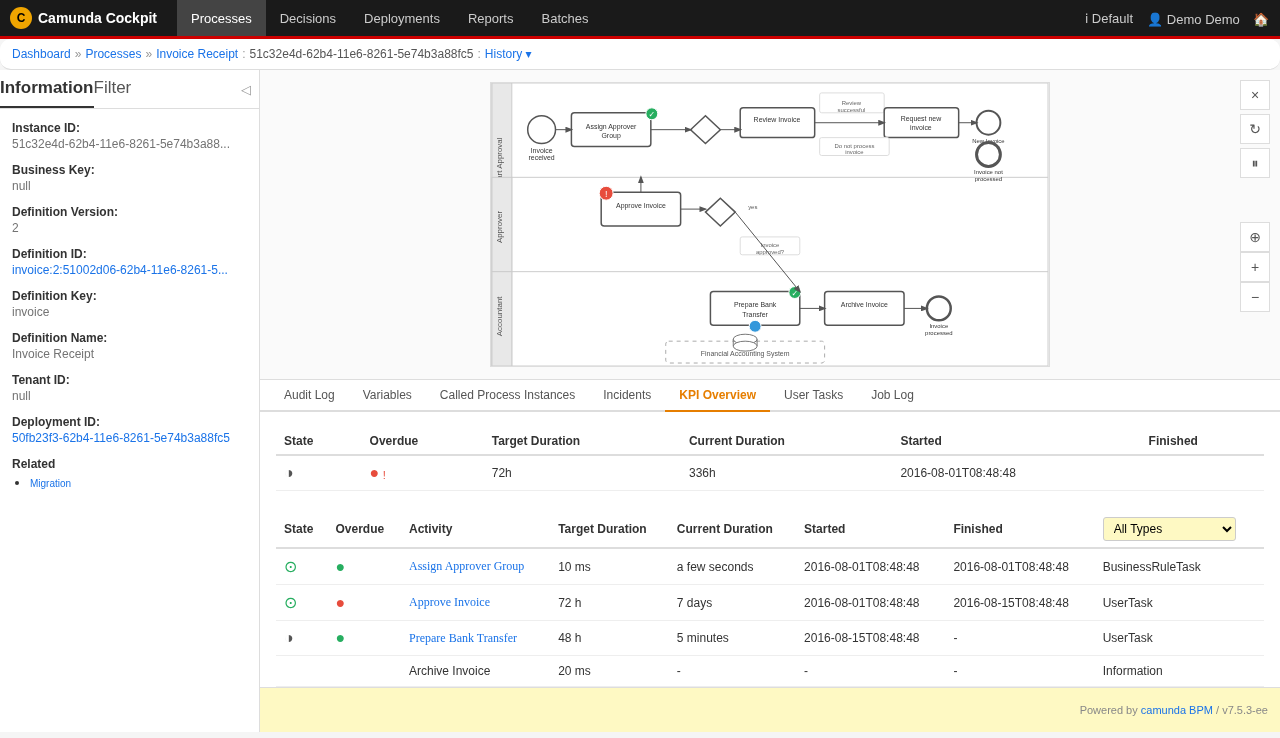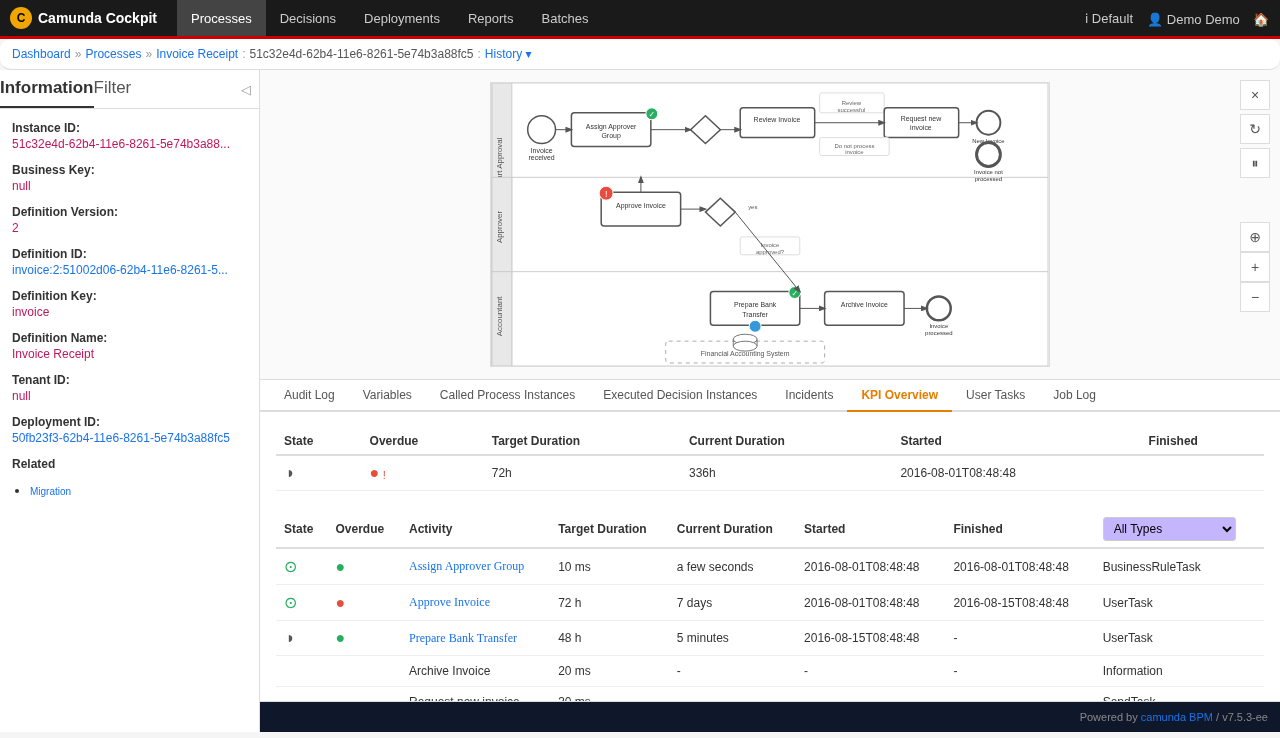--- a/index.html
+++ b/index.html
@@ -132,30 +132,30 @@
       margin-bottom: 12px;
     }
     .sidebar-field .label {
       font-weight: bold;
       font-size: 12px;
       color: #333;
       margin-bottom: 2px;
     }
     .sidebar-field .value {
       font-size: 12px;
-      color: #be185d;
+      color: #737373;
       word-break: break-all;
     }
     .sidebar-field .value.link { color: #1a73e8; cursor: pointer; }
 
     .related-section .label {
       font-weight: bold;
       font-size: 12px;
       color: #333;
-      margin-bottom: 12px;
+      margin-bottom: 4px;
     }
     .related-section ul {
       list-style: disc;
       padding-left: 18px;
     }
     .related-section ul li a {
       color: #1a73e8;
       text-decoration: none;
       font-size: 10px;
     }
@@ -281,28 +281,28 @@
     .select-all-types {
       display: flex;
       align-items: center;
       gap: 6px;
     }
     .select-box {
       padding: 3px 6px;
       border: 1px solid #ccc;
       border-radius: 3px;
       font-size: 12px;
-      background: #c4b5fd;
+      background: #fef9c3;
     }
 
     
     .footer {
-      background: #0f172a;
+      background: #fef9c3;
       border-top: 1px solid #ddd;
-      padding: 9px 12px;
+      padding: 16px 12px;
       font-size: 11px;
       color: #888;
       text-align: right;
     }
     .footer a { color: #1a73e8; text-decoration: none; }
 
     
     .bpmn-svg {
       width: 100%;
       height: 100%;
@@ -515,21 +515,20 @@
           <div class="bpmn-btn">+</div>
           <div class="bpmn-btn">−</div>
         </div>
       </div>
     </div>
 
     <div class="diagram-tabs">
       <div class="diagram-tab">Audit Log</div>
       <div class="diagram-tab">Variables</div>
       <div class="diagram-tab">Called Process Instances</div>
-      <div class="diagram-tab">Executed Decision Instances</div>
       <div class="diagram-tab">Incidents</div>
       <div class="diagram-tab active">KPI Overview</div>
       <div class="diagram-tab">User Tasks</div>
       <div class="diagram-tab">Job Log</div>
     </div>
 
     <div class="kpi-content">
 
       <table class="kpi-table">
         <thead>

